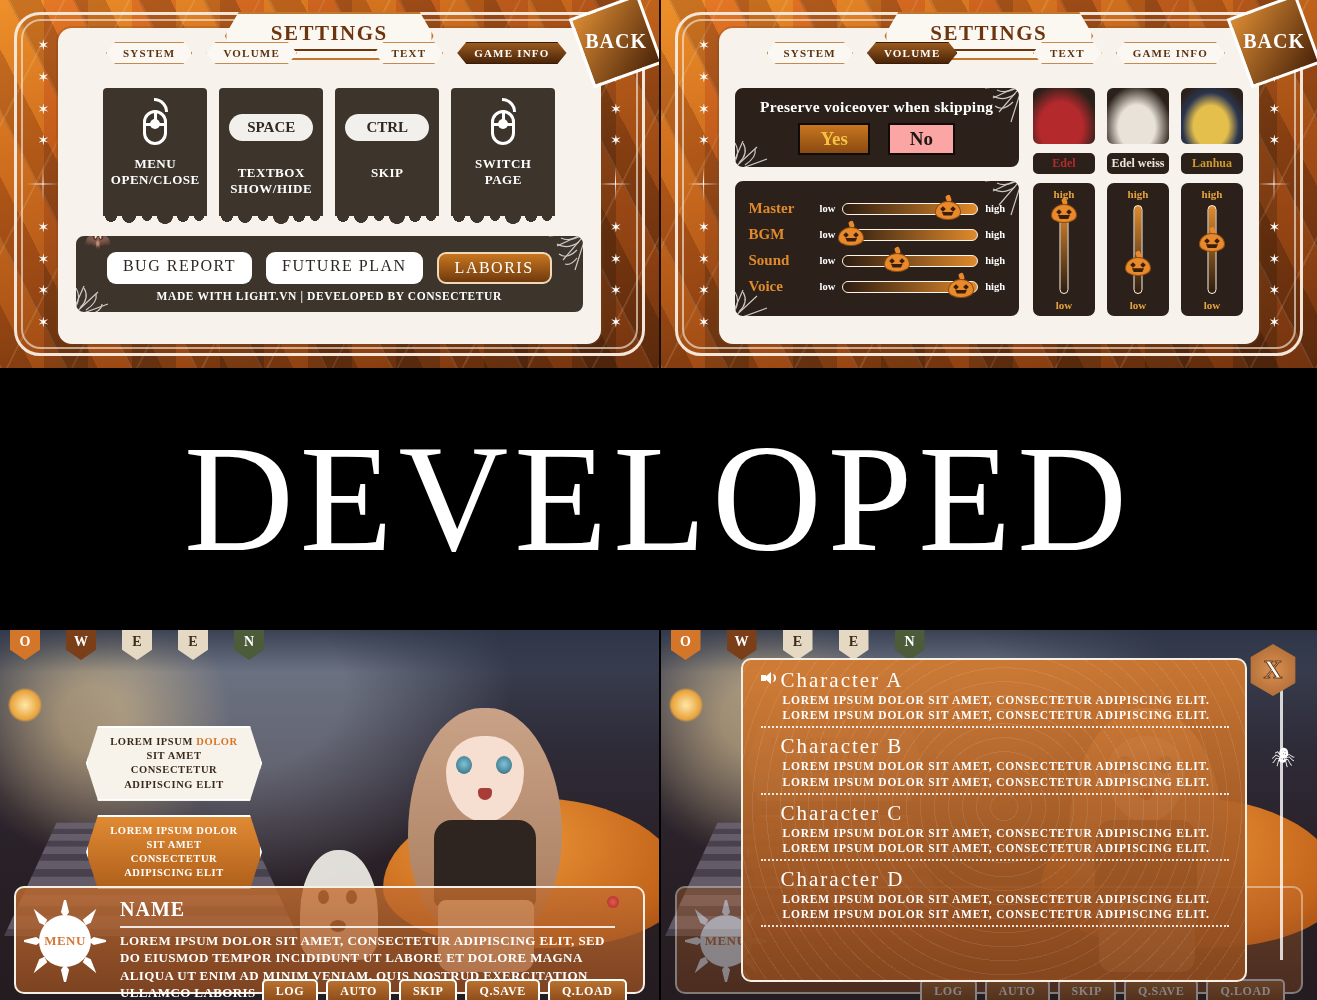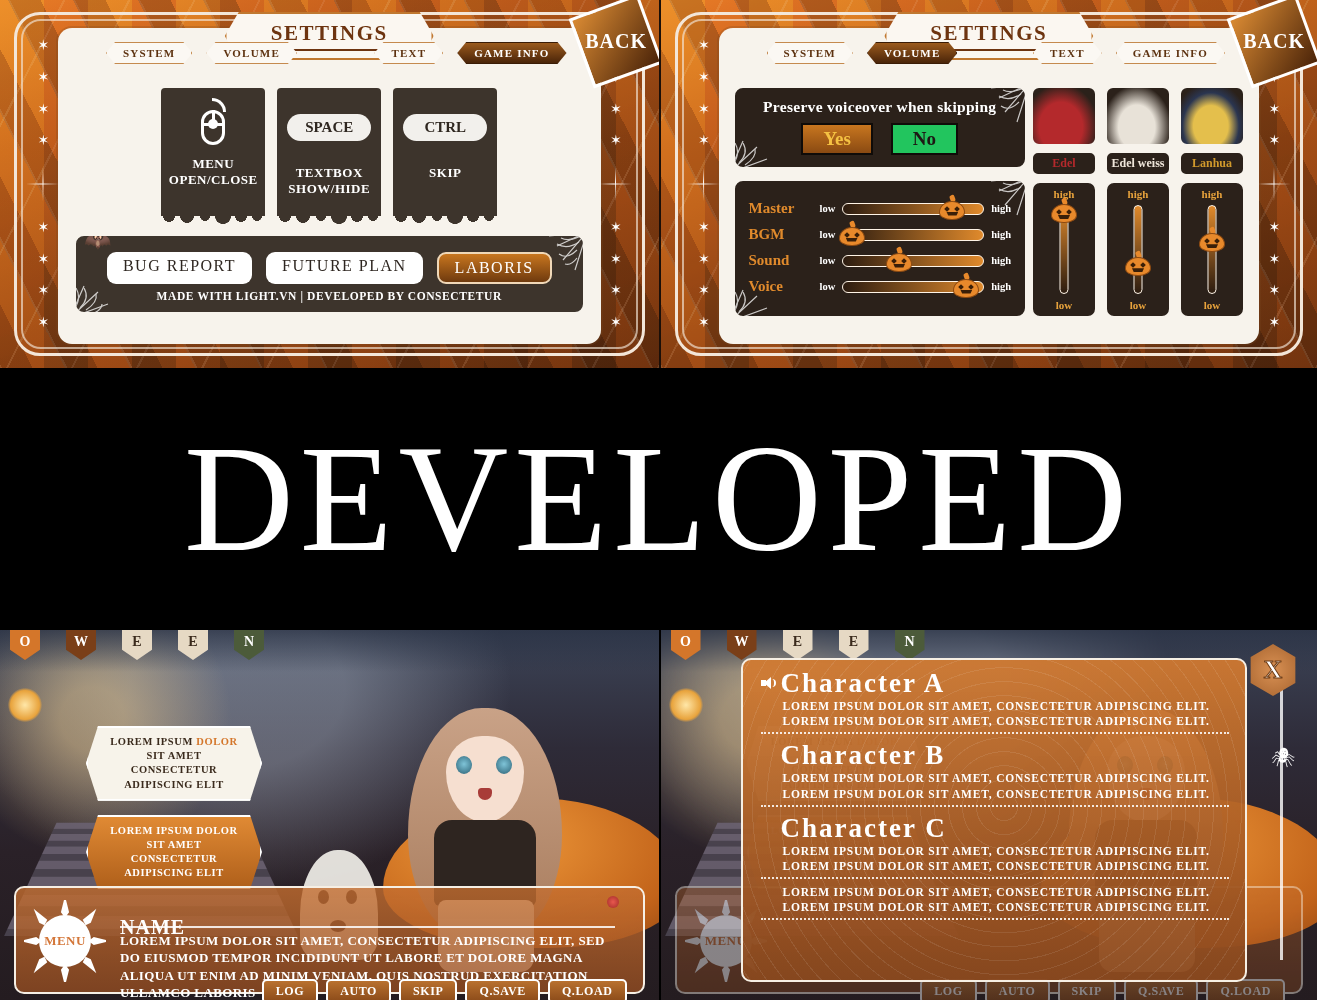--- a/index.html
+++ b/index.html
@@ -136,29 +136,29 @@
   .dev-btn { background:#fff; color:#2e2620; border-radius:9px; padding:5px 16px;
     font-size:16px; letter-spacing:1.5px; cursor:pointer; }
   .dev-btn.accent { background:linear-gradient(180deg,#c8761f,#6f3a0e); color:#fff;
     border:2px solid #f0d8b8; }
   .dev-foot { text-align:center; color:#fff; font-size:11.5px; font-weight:bold; letter-spacing:.6px; }
   .web { position:absolute; width:40px; height:40px; opacity:.75; }
   .web.tr { right:-4px; top:-4px; } .web.bl { left:-6px; bottom:-6px; }
   .bat { position:absolute; left:8px; top:-8px; font-size:22px; color:#1d1d22; }
 
   
-  .vol-wrap { display:flex; gap:4px; padding:14px 14px 0; }
+  .vol-wrap { display:flex; gap:10px; padding:14px 14px 0; }
   .vol-left { flex:1; display:flex; flex-direction:column; gap:10px; }
   .dark-box { background:#2b211a; border:2px solid #f7f3ec; border-radius:10px; position:relative; overflow:hidden; }
   .preserve { padding:10px 12px 12px; text-align:center; }
   .preserve-label { color:#fff; font-weight:bold; font-size:15.5px; letter-spacing:.3px; }
   .yn-row { display:flex; gap:18px; justify-content:center; margin-top:7px; }
   .yn { padding:3px 20px; font-size:19px; font-weight:bold; border:2px solid #0f0b08; }
   .yn.on { background:linear-gradient(180deg,#c8761f,#8a4a12); color:#f5c243; }
-  .yn.off{ background:#22c55e; color:#1d1814; }
+  .yn.off{ background:#fca5a5; color:#1d1814; }
 
   .sliders { padding:10px 14px 12px; }
   .srow { display:flex; align-items:center; gap:7px; margin:9px 0; }
   .sname { color:#e08a2c; font-weight:bold; font-size:15px; width:64px; }
   .slo,.shi { color:#fff; font-size:10.5px; font-weight:bold; }
   .track { position:relative; flex:1; height:12px; border-radius:7px;
     background:linear-gradient(90deg,#2c1c10,#e08a2c); border:1.5px solid #fff4e6; }
   .pump { position:absolute; top:50%; width:26px; height:22px; transform:translate(-50%,-50%); }
   .pump .b { position:absolute; inset:3px 0 0; background:#e8892b; border-radius:50% 50% 48% 48%/60% 60% 40% 40%;
     border:1.5px solid #8c4a12; }
@@ -249,21 +249,21 @@
     background:linear-gradient(180deg, rgba(196,110,48,.80), rgba(150,78,34,.78));
     border:2px solid #f6efe4; border-radius:10px;
   }
   .menu-badge { position:absolute; left:12px; top:16px; width:74px; height:74px; }
   .menu-badge .rays { position:absolute; inset:-4px; }
   .menu-badge .circ {
     position:absolute; left:11px; top:11px; width:52px; height:52px; background:#fff;
     border-radius:50%; display:flex; align-items:center; justify-content:center;
     color:#d4773a; font-weight:bold; font-size:13px; letter-spacing:.5px; cursor:pointer;
   }
-  .dlg-name { position:absolute; left:104px; top:28px; color:#fff; font-size:20px;
+  .dlg-name { position:absolute; left:104px; top:10px; color:#fff; font-size:20px;
     font-weight:bold; letter-spacing:1px; }
   .dlg-rule { position:absolute; left:104px; right:28px; top:38px; height:1.5px; background:rgba(255,255,255,.85); }
   .dlg-text { position:absolute; left:104px; right:26px; top:44px; color:#fff;
     font-size:13px; font-weight:bold; line-height:1.34; letter-spacing:.4px; }
   .dlg-btns { position:absolute; right:16px; bottom:-12px; display:flex; gap:8px; align-items:center; }
   .dlg-btn { background:linear-gradient(180deg,#b9712f,#8a4a19); color:#fff;
     border:2px solid #fff; border-radius:5px; padding:3px 12px;
     font-size:12px; font-weight:bold; letter-spacing:.6px; cursor:pointer; }
   .lollipop { position:absolute; right:24px; top:8px; width:12px; height:12px;
     background:radial-gradient(circle,#e8584e,#a22c28); border-radius:50%; }
@@ -274,21 +274,21 @@
     background:linear-gradient(180deg, rgba(212,123,48,.92), rgba(138,72,30,.94));
     border:2px solid #f6efe4; border-radius:10px; overflow:hidden;
   }
   .backlog::before{
     content:""; position:absolute; inset:0; opacity:.22;
     background:
       repeating-radial-gradient(circle at 52% 46%, transparent 0 13px, rgba(255,255,255,.4) 13px 14px);
   }
   .bl-scroll { position:absolute; inset:8px 16px 8px 18px; overflow:hidden; }
   .bl-entry { position:relative; margin-bottom:6px; }
-  .bl-speaker { color:#fff; font-size:27px; letter-spacing:2px; font-family:"Liberation Serif",serif;font-weight:bold; }
+  .bl-speaker { color:#fff; font-size:21px; letter-spacing:2px; font-family:"Liberation Serif",serif; }
   .bl-line { color:#fff; font-size:11.5px; font-weight:bold; letter-spacing:.8px; line-height:1.32; padding-left:22px; }
   .bl-div { border-bottom:2px dotted rgba(255,255,255,.85); margin-top:3px; }
   .spk-ico { display:inline-block; width:15px; height:13px; position:relative; vertical-align:2px; margin-right:5px; }
   .spk-ico .bx { position:absolute; left:0; top:3px; width:5px; height:6px; background:#fff; }
   .spk-ico .tri { position:absolute; left:3px; top:0; width:0; height:0;
     border-top:6px solid transparent; border-bottom:6px solid transparent; border-right:7px solid #fff; }
   .spk-ico .w { position:absolute; right:0; top:2px; width:4px; height:8px;
     border-right:2px solid #fff; border-radius:0 6px 6px 0; }
   .close-web {
     position:absolute; right:14px; top:10px; width:60px; height:60px; z-index:9; cursor:pointer;
@@ -363,20 +363,30 @@
             </div>
             <div class="ctrl-label">MENU<br>OPEN/CLOSE</div>
           </div>
           <div class="ctrl-card">
             <div class="key-pill">SPACE</div>
             <div class="ctrl-label">TEXTBOX<br>SHOW/HIDE</div>
           </div>
           <div class="ctrl-card">
             <div class="key-pill">CTRL</div>
             <div class="ctrl-label">SKIP</div>
+          </div>
+          <div class="ctrl-card">
+            <div class="mouse-ico">
+              <div class="tail"></div>
+                <div class="body"></div>
+                <div class="vline"></div>
+              <div class="hline"></div>
+                <div class="dot"></div>
+            </div>
+            <div class="ctrl-label">SWITCH PAGE</div>
           </div>
         </div>
 
         <div class="dev-box">
           <svg class="web tr" viewBox="0 0 40 40">
             <g stroke="#fff" stroke-width="1.2" fill="none">
               <path d="M40 0 L10 14 M40 0 L16 28 M40 0 L28 38 M40 0 L40 40 M40 0 L2 4"></path>
               <path d="M34 4 Q22 10 14 6"></path>
                 <path d="M32 10 Q20 18 10 12"></path>
               <path d="M30 18 Q20 28 12 22"></path>
@@ -771,20 +781,23 @@
           </div>
           <div class="bl-entry">
             <div class="bl-speaker">
               <span style="display:inline-block;width:20px"></span><span>Character C</span>
             </div>
             <div class="bl-line">LOREM IPSUM DOLOR SIT AMET, CONSECTETUR ADIPISCING ELIT.</div>
             <div class="bl-line">LOREM IPSUM DOLOR SIT AMET, CONSECTETUR ADIPISCING ELIT.</div>
             <div class="bl-div"></div>
           </div>
           <div class="bl-entry">
+            <div class="bl-speaker">
+              <span style="display:inline-block;width:20px"></span><span>Character D</span>
+            </div>
             <div class="bl-line">LOREM IPSUM DOLOR SIT AMET, CONSECTETUR ADIPISCING ELIT.</div>
             <div class="bl-line">LOREM IPSUM DOLOR SIT AMET, CONSECTETUR ADIPISCING ELIT.</div>
             <div class="bl-div"></div>
           </div>
         </div>
       </div>
 
       <div class="close-web">
         <div class="hex"></div>
         <div class="x">X</div>

